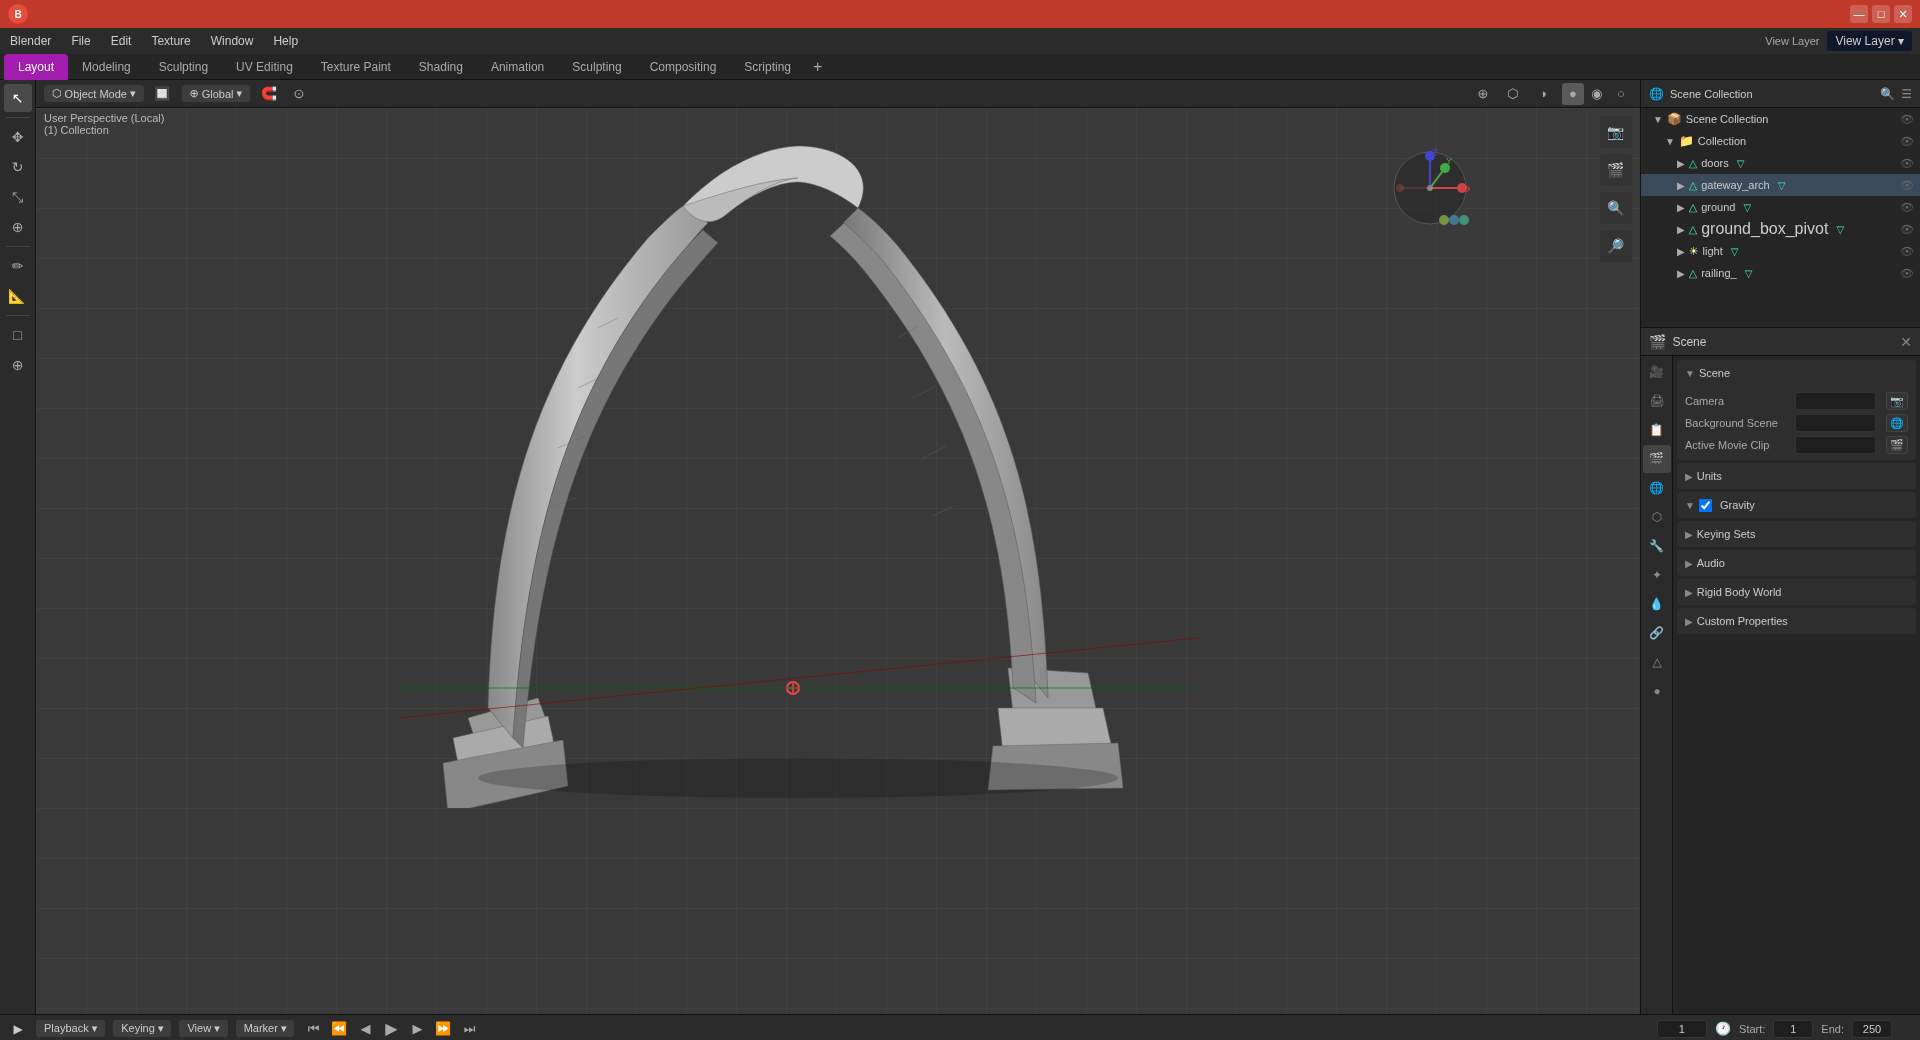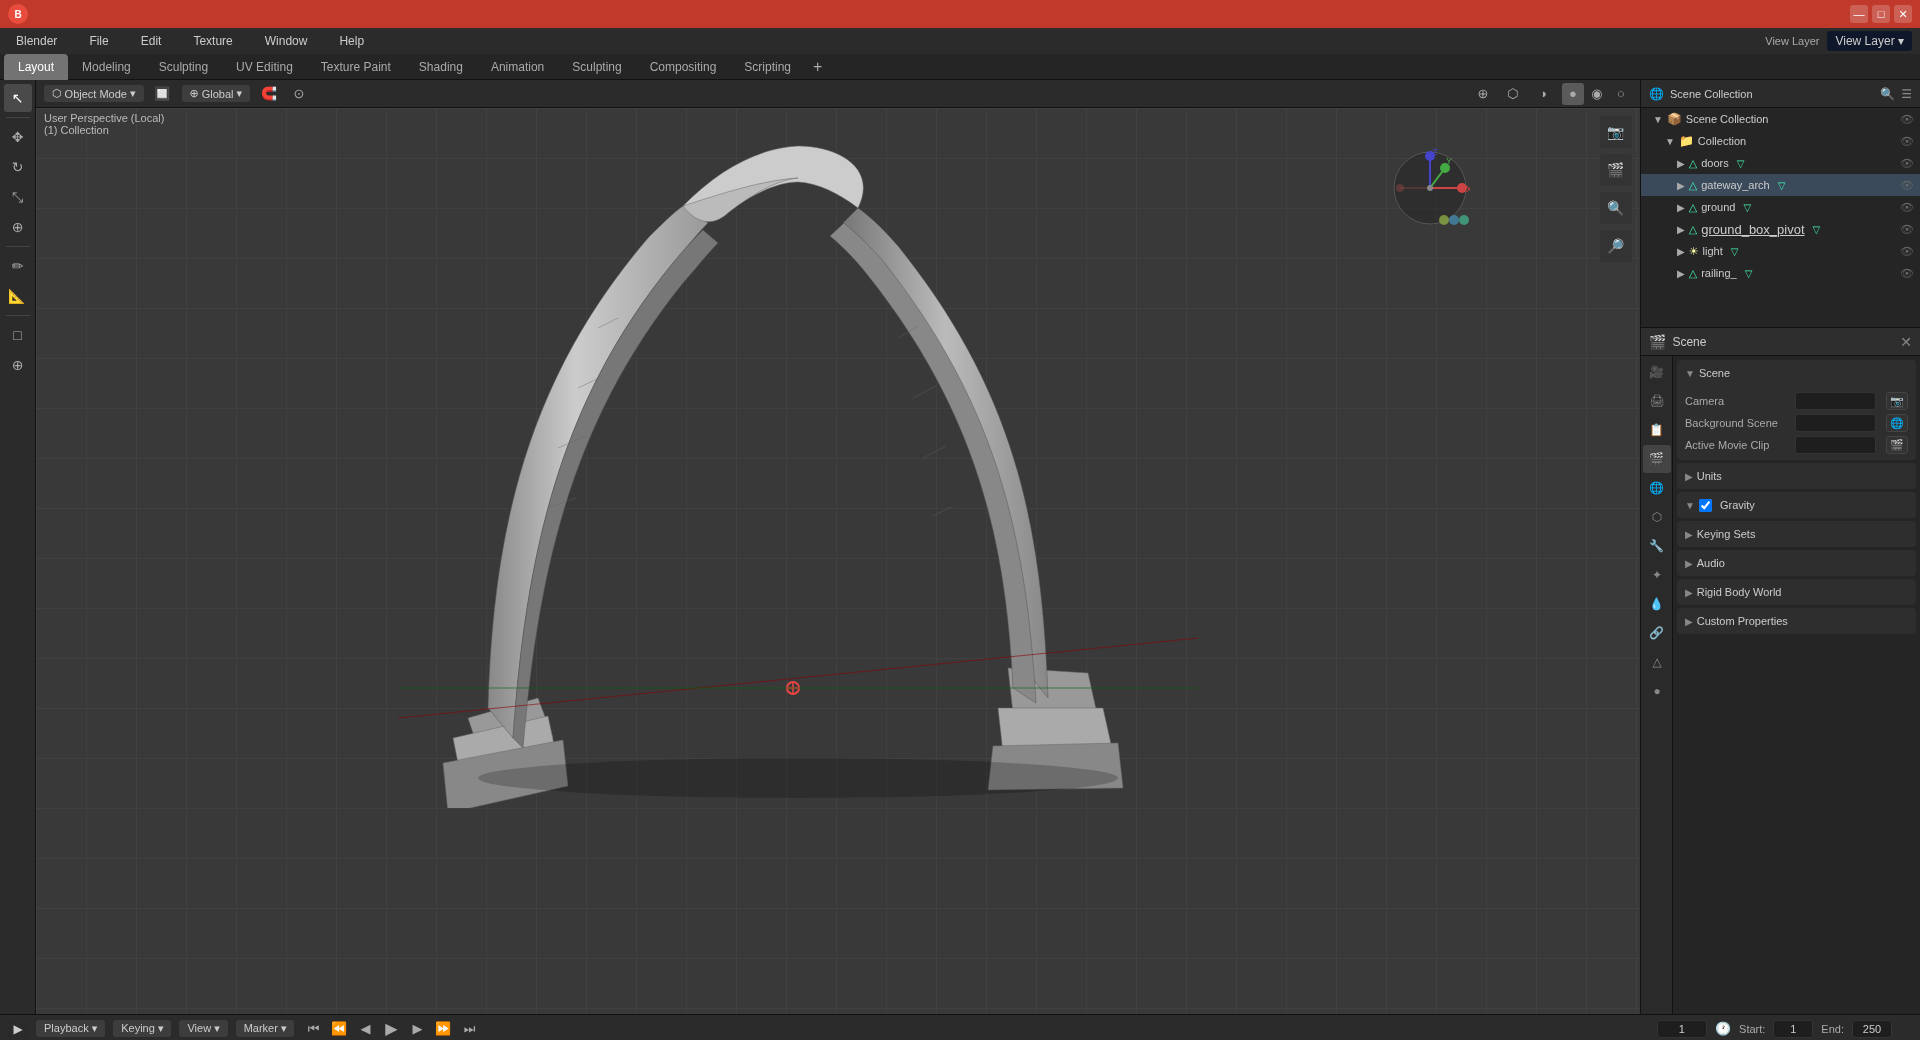--- a/index.html
+++ b/index.html
@@ -22,21 +22,21 @@
 
     
     #menu-bar {
       height: 26px;
       background: #2b2b2b;
       display: flex;
       align-items: center;
       gap: 0;
     }
     .menu-item {
-      padding: 0 16px;
+      padding: 0 10px;
       height: 26px;
       display: flex;
       align-items: center;
       cursor: pointer;
       font-size: 12px;
       color: #ccc;
     }
 
     
     #workspace-tabs {
@@ -402,21 +402,21 @@
   <div class="menu-item">Window</div>
   <div class="menu-item">Help</div>
   <div style="flex:1"></div>
   <div style="display:flex;align-items:center;gap:8px;padding-right:8px;">
     <span style="color:#aaa;font-size:11px;">View Layer</span>
     <div class="menu-item" style="background:#0f172a;border-radius:3px;padding:0 8px;height:20px;">View Layer ▾</div>
   </div>
 </div>
 
 <div id="workspace-tabs">
-  <div class="workspace-tab" style="background:#737373;color:#fff;">Layout</div>
+  <div class="workspace-tab" style="background:#a21caf;color:#fff;">Layout</div>
   <div class="workspace-tab">Modeling</div>
   <div class="workspace-tab">Sculpting</div>
   <div class="workspace-tab">UV Editing</div>
   <div class="workspace-tab">Texture Paint</div>
   <div class="workspace-tab">Shading</div>
   <div class="workspace-tab">Animation</div>
   <div class="workspace-tab">Sculpting</div>
   <div class="workspace-tab">Compositing</div>
   <div class="workspace-tab">Scripting</div>
   <div class="tab-add">+</div>
@@ -608,21 +608,21 @@
         <span style="color:#aaa;font-size:10px;">▶</span>
         <span style="color:#4ea;font-size:11px;">△</span>
         <span style="color:#ccc;font-size:11px;">ground</span>
         <span class="tri-icon" style="margin-left:4px;">▽</span>
         <span class="outliner-eye">👁</span>
       </div>
 
       <div class="outliner-item outliner-indent2">
         <span style="color:#aaa;font-size:10px;">▶</span>
         <span style="color:#4ea;font-size:11px;">△</span>
-        <span style="color:#ccc;font-size:13px;text-decoration:underline;">ground_box_pivot</span>
+        <span style="color:#ccc;font-size:16px;">ground_box_pivot</span>
         <span class="tri-icon" style="margin-left:4px;">▽</span>
         <span class="outliner-eye">👁</span>
       </div>
 
       <div class="outliner-item outliner-indent2">
         <span style="color:#aaa;font-size:10px;">▶</span>
         <span style="color:#ffa;font-size:11px;">☀</span>
         <span style="color:#ccc;font-size:11px;">light</span>
         <span class="tri-icon" style="margin-left:4px;">▽</span>
         <span class="outliner-eye">👁</span>

